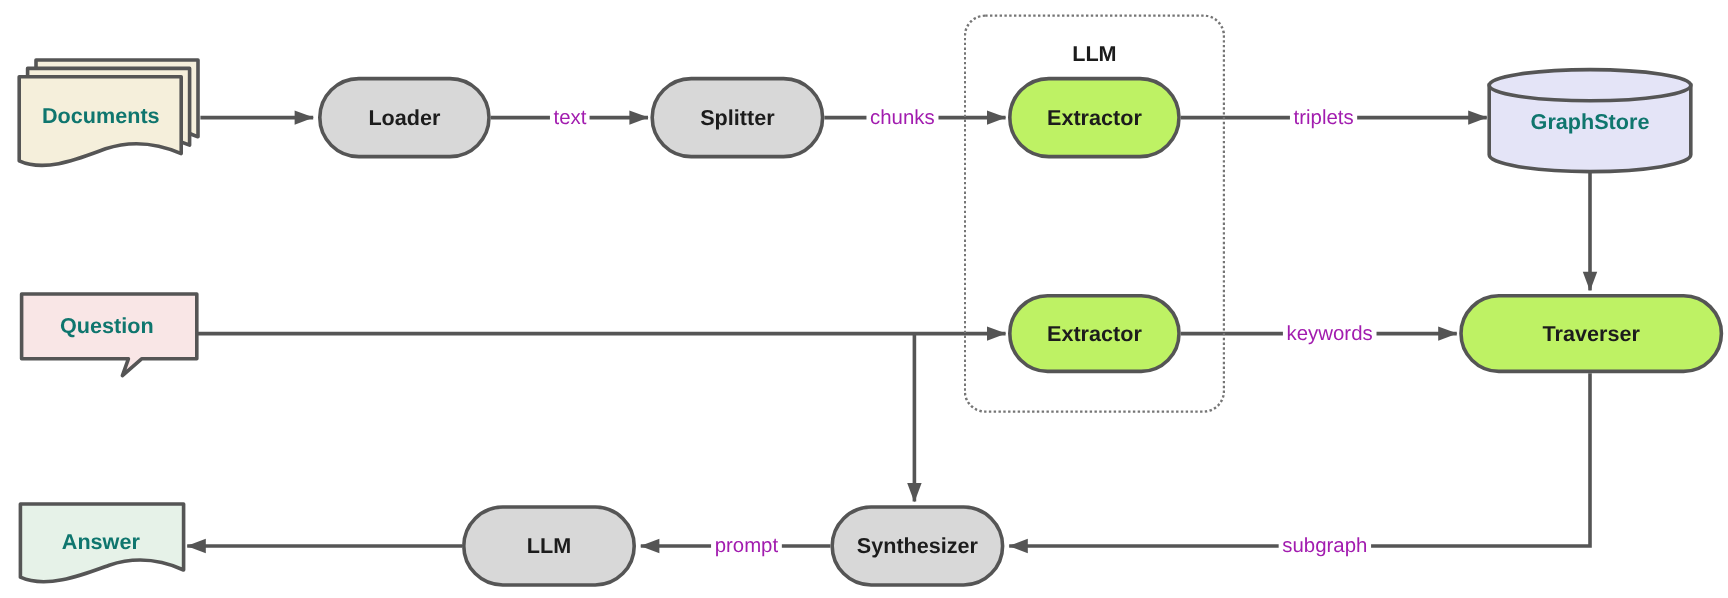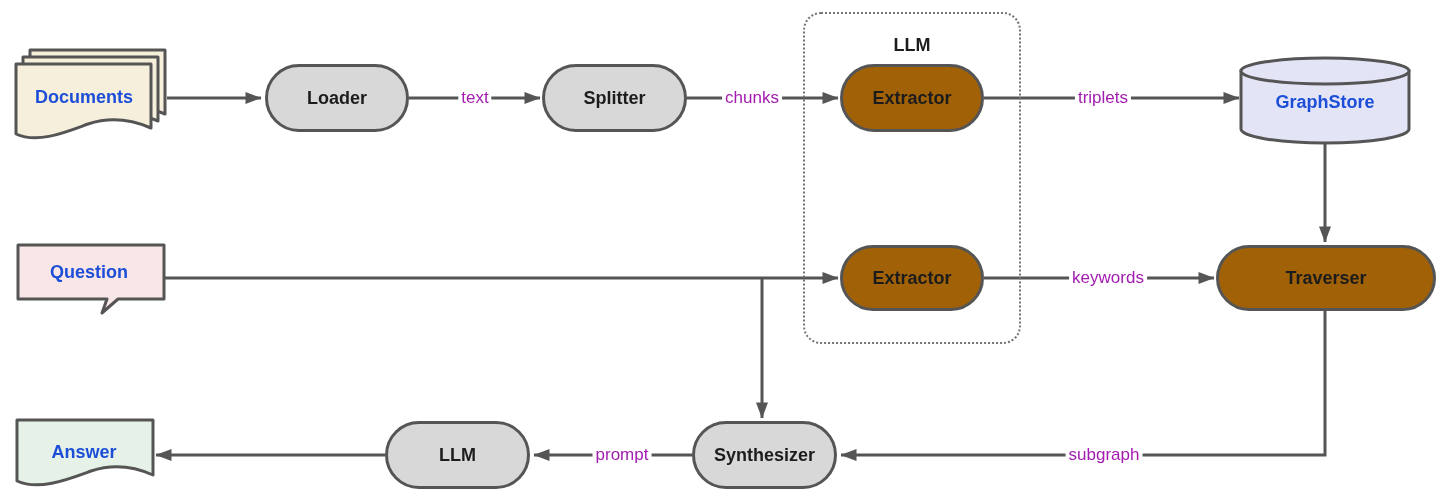--- a/index.html
+++ b/index.html
@@ -24,28 +24,28 @@
     justify-content: center;
     border: 3px solid #555555;
     border-radius: 999px;
     box-sizing: border-box;
     font-weight: 700;
     font-size: 18px;
     color: #1c1c1c;
     white-space: nowrap;
   }
   .node.gray  { background: #d8d8d8; }
-  .node.white { background: #a16207; }
+  .node.white { background: #bef264; }
   .shape-svg { position: absolute; }
   .shape-label {
     position: absolute;
     transform: translate(-50%, -50%);
     font-weight: 700;
     font-size: 18px;
-    color: #1d4ed8;
+    color: #0f766e;
     white-space: nowrap;
   }
   .edge-label {
     position: absolute;
     transform: translate(-50%, -50%);
     background: #ffffff;
     padding: 0 3px;
     font-size: 17px;
     color: #a21caf;
     white-space: nowrap;

